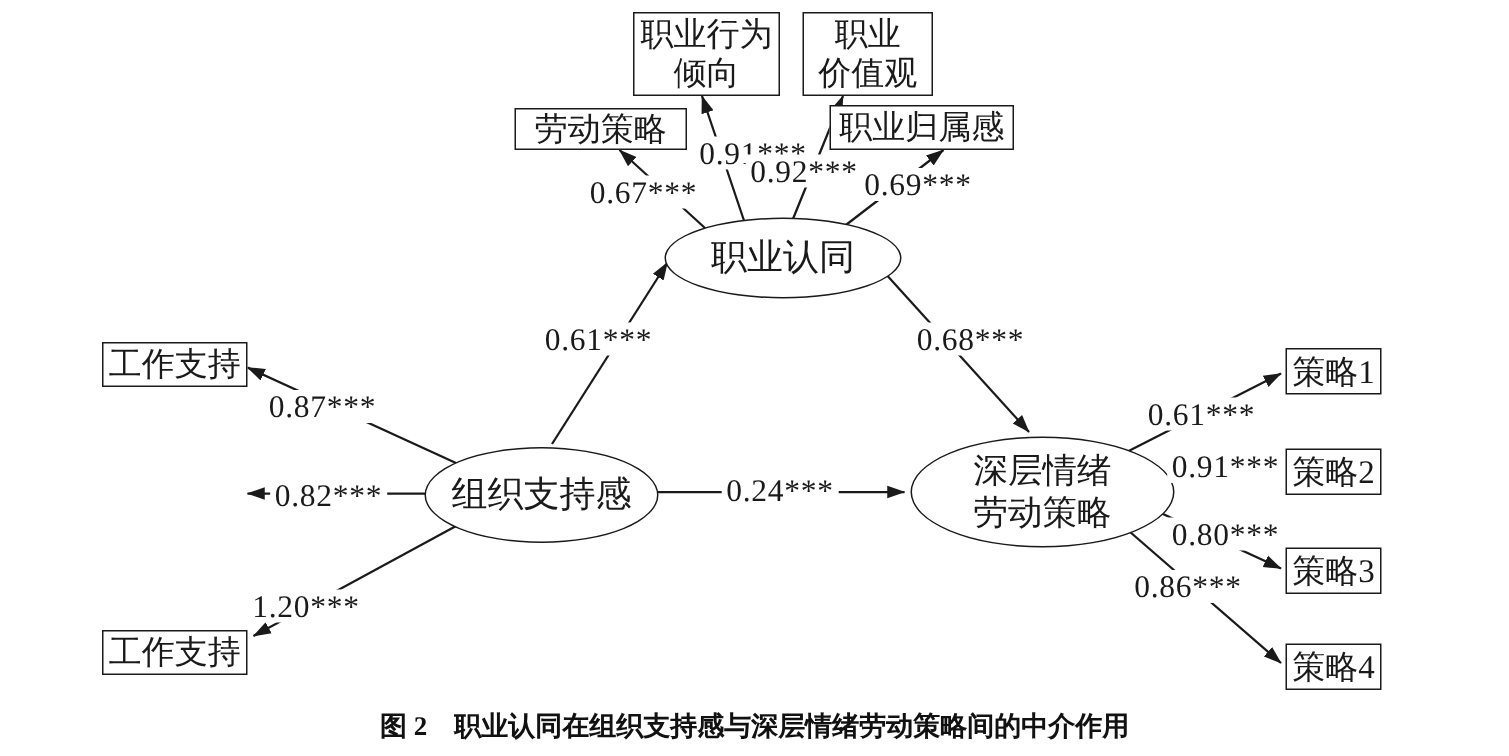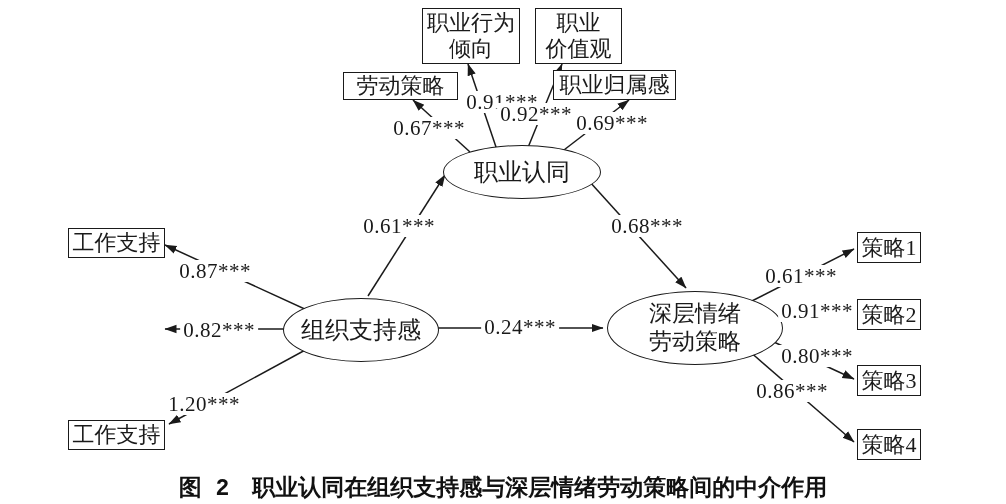--- a/index.html
+++ b/index.html
@@ -16,22 +16,22 @@
   }
   .rect-node{border:1.6px solid #1a1a1a;font-size:22px;line-height:26px;}
   .ellipse-node{border:1.5px solid #1a1a1a;border-radius:50%;font-size:24px;line-height:29px;}
   .coef{
     position:absolute;z-index:3;transform:translate(-50%,-50%);
     background:#fff;padding:0 3px;font-size:21px;line-height:22px;
     letter-spacing:0.5px;white-space:nowrap;
   }
   .caption{
     position:absolute;z-index:3;left:0;right:0;top:472px;text-align:center;
-    font-family:Liberation Mono, monospace;
-    font-weight:700;font-size:23px;color:#111;
+    font-family:Liberation Serif, serif;
+    font-weight:700;font-size:18px;color:#111;
   }
 </style>
 </head>
 <body>
 
 <div id="figure">
 
   <svg id="connectors" width="1006" height="504" viewBox="0 0 1006 504">
     <defs>
       <marker id="arrow" markerUnits="userSpaceOnUse" markerWidth="14" markerHeight="11" refX="11.5" refY="5" orient="auto">

